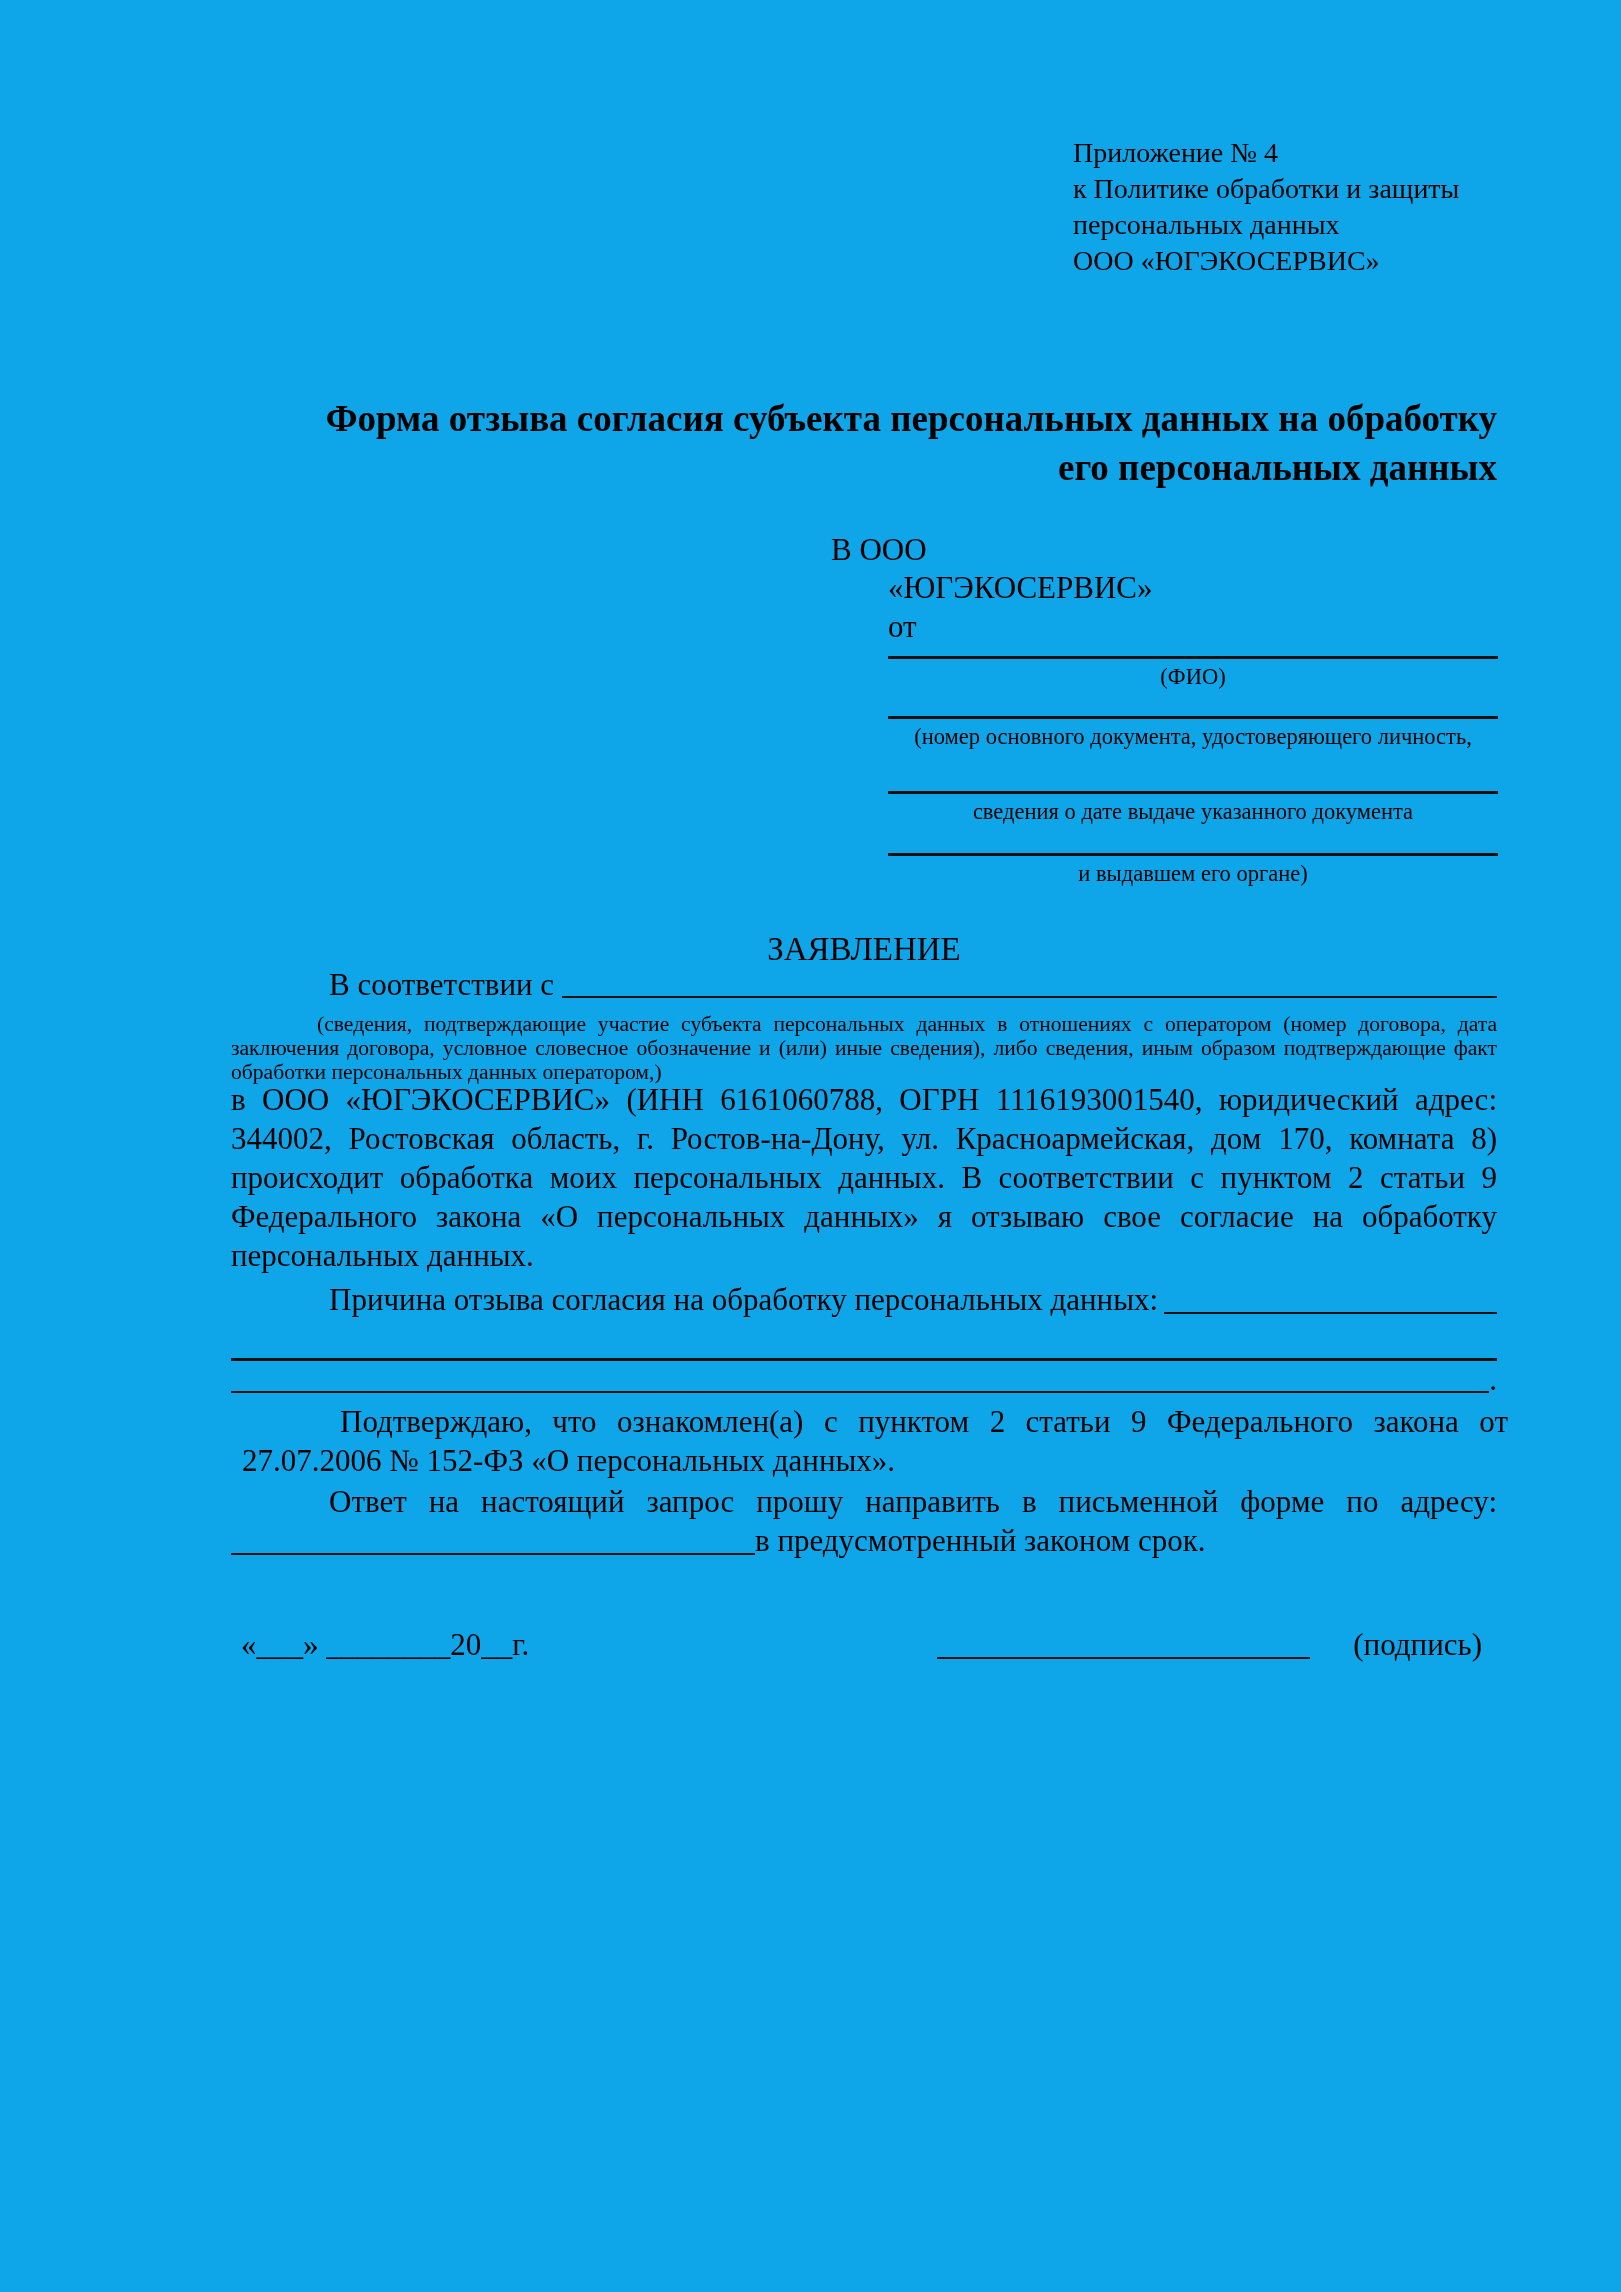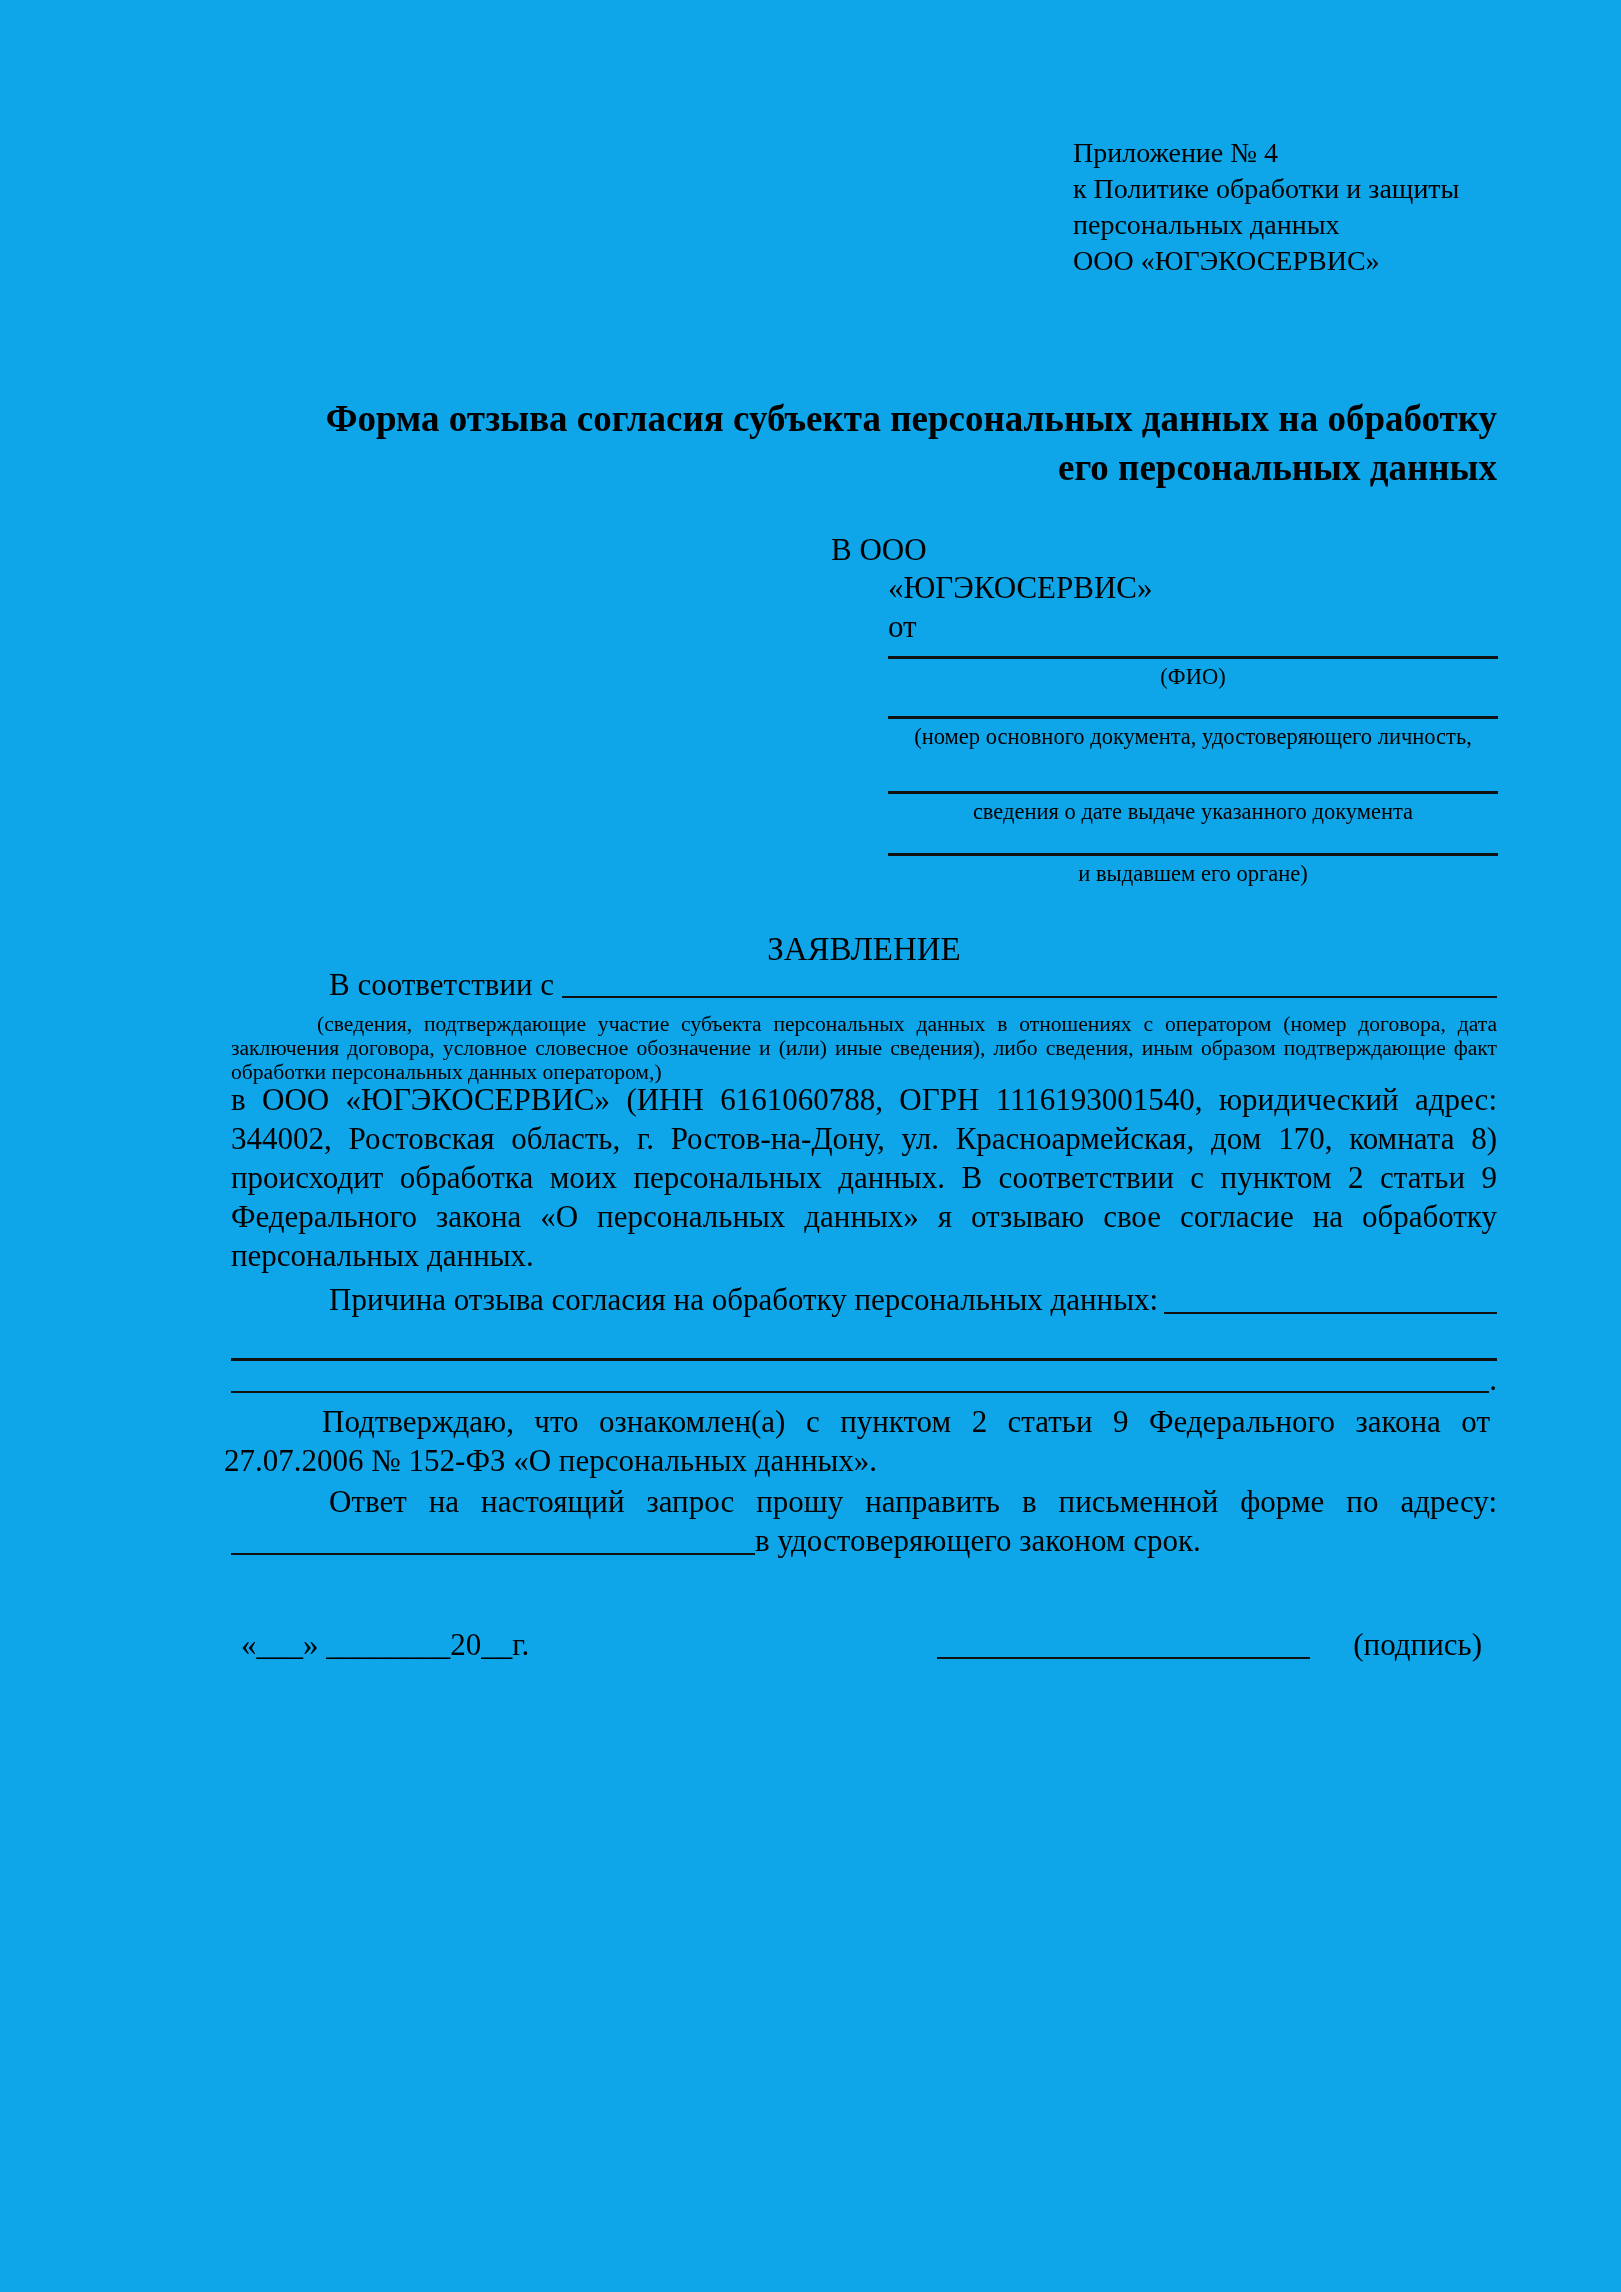--- a/index.html
+++ b/index.html
@@ -47,21 +47,21 @@
 
   .reason { left:231px; top:1280px; width:1266px; font-size:31px; line-height:39px; }
   .reason .lead { padding-left:98px; white-space:nowrap; }
   .reason .fill { margin-left:5.9px; }
 
   .blank1 { left:231px; top:1358px; width:1266px; height:2.9px; background:#111; }
   .blank2 { left:231px; top:1362px; width:1266px; font-size:31px; line-height:35px; }
   .blank2 .fill { margin-bottom:3.9px; }
   .blank2 .dot { white-space:nowrap; }
 
-  .confirm { left:224px; top:1402px; width:1266px; font-size:31px; line-height:39px;
+  .confirm { left:242px; top:1402px; width:1266px; font-size:31px; line-height:39px;
              text-align:justify; text-indent:98px; }
 
   .reply { left:231px; top:1482px; width:1266px; font-size:31px; line-height:39px;
            text-align:justify; text-align-last:justify; text-indent:98px; }
 
   .reply-tail { left:231px; top:1521px; width:1266px; font-size:31px; line-height:39px; }
   .reply-tail .tail-text { white-space:nowrap; }
 
   .date-line { left:241px; top:1625px; font-size:31px; line-height:39px; white-space:nowrap; }
   .sig { left:937px; top:1625px; width:545px; font-size:31px; line-height:39px;gap:43px; }
@@ -121,21 +121,21 @@
     <span class="fill"></span>
     <span class="dot">.</span>
   </div>
 
   <div class="abs confirm">Подтверждаю, что ознакомлен(а) с пунктом 2 статьи 9 Федерального закона от 27.07.2006 № 152-ФЗ «О персональных данных».</div>
 
   <div class="abs reply">Ответ на настоящий запрос прошу направить в письменной форме по адресу:</div>
 
   <div class="abs row reply-tail">
     <span class="fill-fixed"></span>
-    <span class="tail-text">в удостоверяющего законом срок.</span>
+    <span class="tail-text">в предусмотренный законом срок.</span>
   </div>
 
   <div class="abs date-line">«___» ________20__г.</div>
 
   <div class="abs row sig">
     <span class="fill"></span>
     <span class="cap">(подпись)</span>
   </div>
 
 </div>

